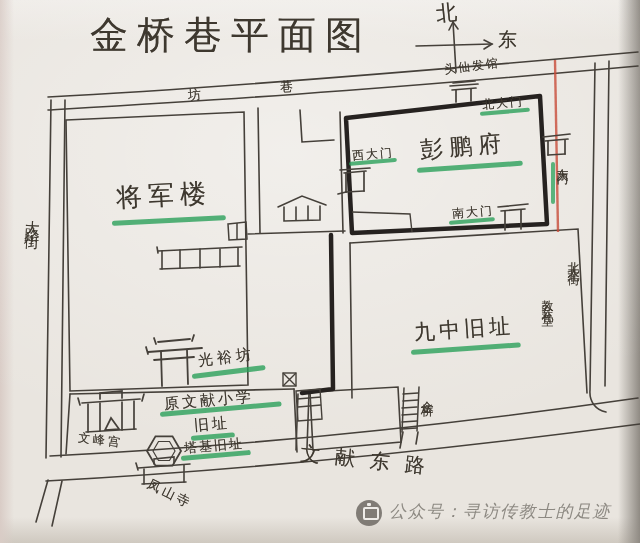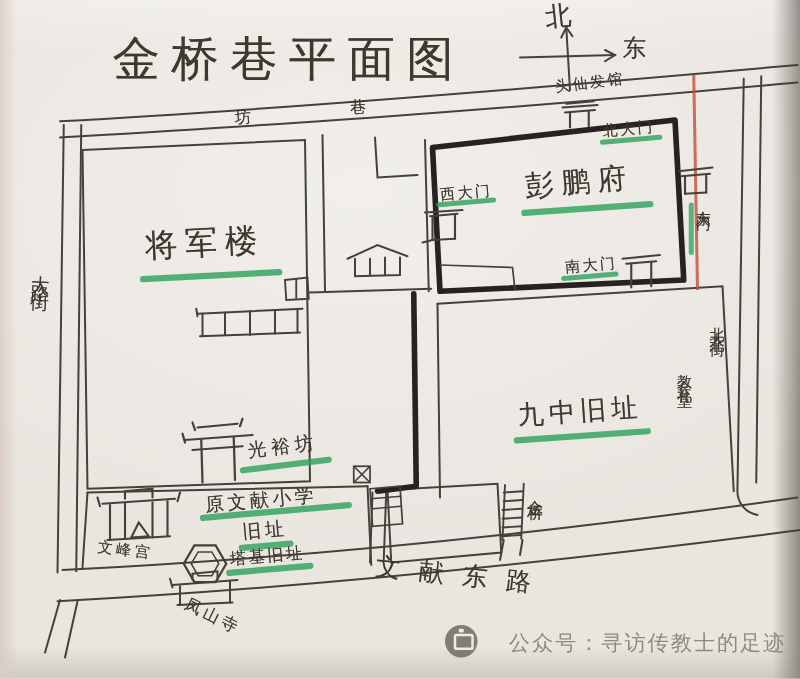--- a/index.html
+++ b/index.html
@@ -15,21 +15,21 @@
       #e9e5df;
   }
   .lbl{position:absolute;white-space:nowrap;line-height:1.05;color:#3e382f;
        text-shadow:0 0 .4px rgba(62,56,47,.55);}
   .vert{writing-mode:vertical-rl;text-orientation:upright;}
   .gu{position:absolute;height:5px;background:#2aa05a;border-radius:3px;opacity:.8;
       transform-origin:left center;}
   .gu-v{position:absolute;width:4px;background:#2aa05a;border-radius:3px;opacity:.75;}
   .title{font-size:38px;letter-spacing:9px;font-weight:500;}
   svg{position:absolute;left:0;top:0;}
-  .wm{position:absolute;left:356px;top:500px;display:flex;align-items:flex-end;gap:25px;}
+  .wm{position:absolute;left:356px;top:500px;display:flex;align-items:flex-start;gap:7px;font-style:italic;}
   .wm-icon{width:26px;height:26px;border-radius:50%;background:rgba(110,106,100,.85);
            position:relative;flex:0 0 auto;}
   .wm-icon::after{content:"";position:absolute;left:7px;top:7px;width:12px;height:9px;
            border:2px solid #efece8;border-radius:2px;}
   .wm-icon::before{content:"";position:absolute;left:11px;top:3px;width:4px;height:3px;
            background:#efece8;border-radius:1px;}
   .wm-text{font-size:17px;letter-spacing:1.5px;color:rgba(125,121,114,.85);font-weight:500;}
 </style>
 </head>
 <body>
@@ -217,21 +217,21 @@
         <path d="M-0.5,45 L14.5,44"></path>
     </g>
 
     <g stroke="#45403a" stroke-width="1.4" fill="none">
       <path d="M296,391 L320,389 L322,419 L298,421 Z"></path>
       <path d="M297,399 L321,397"></path>
         <path d="M298,407 L321,405"></path>
     </g>
   </svg>
 
-  <div class="lbl title" style="left:90px;top:16px;margin-top:12px;">金桥巷平面图</div>
+  <div class="lbl title" style="left:90px;top:16px;">金桥巷平面图</div>
 
   <div class="lbl" style="left:436px;top:2px;font-size:21px;transform:rotate(-6deg);">北</div>
   <div class="lbl" style="left:498px;top:30px;font-size:19px;">东</div>
 
   <div class="lbl" style="left:188px;top:88px;font-size:13px;transform:rotate(-4deg);">坊</div>
   <div class="lbl" style="left:280px;top:80px;font-size:13px;transform:rotate(-4deg);">巷</div>
 
   <div class="lbl vert" style="left:24px;top:208px;font-size:15px;letter-spacing:7px;transform:rotate(3deg);">大路街</div>
 
   <div class="lbl vert" style="left:567px;top:252px;font-size:12px;letter-spacing:4px;">北大北街</div>

